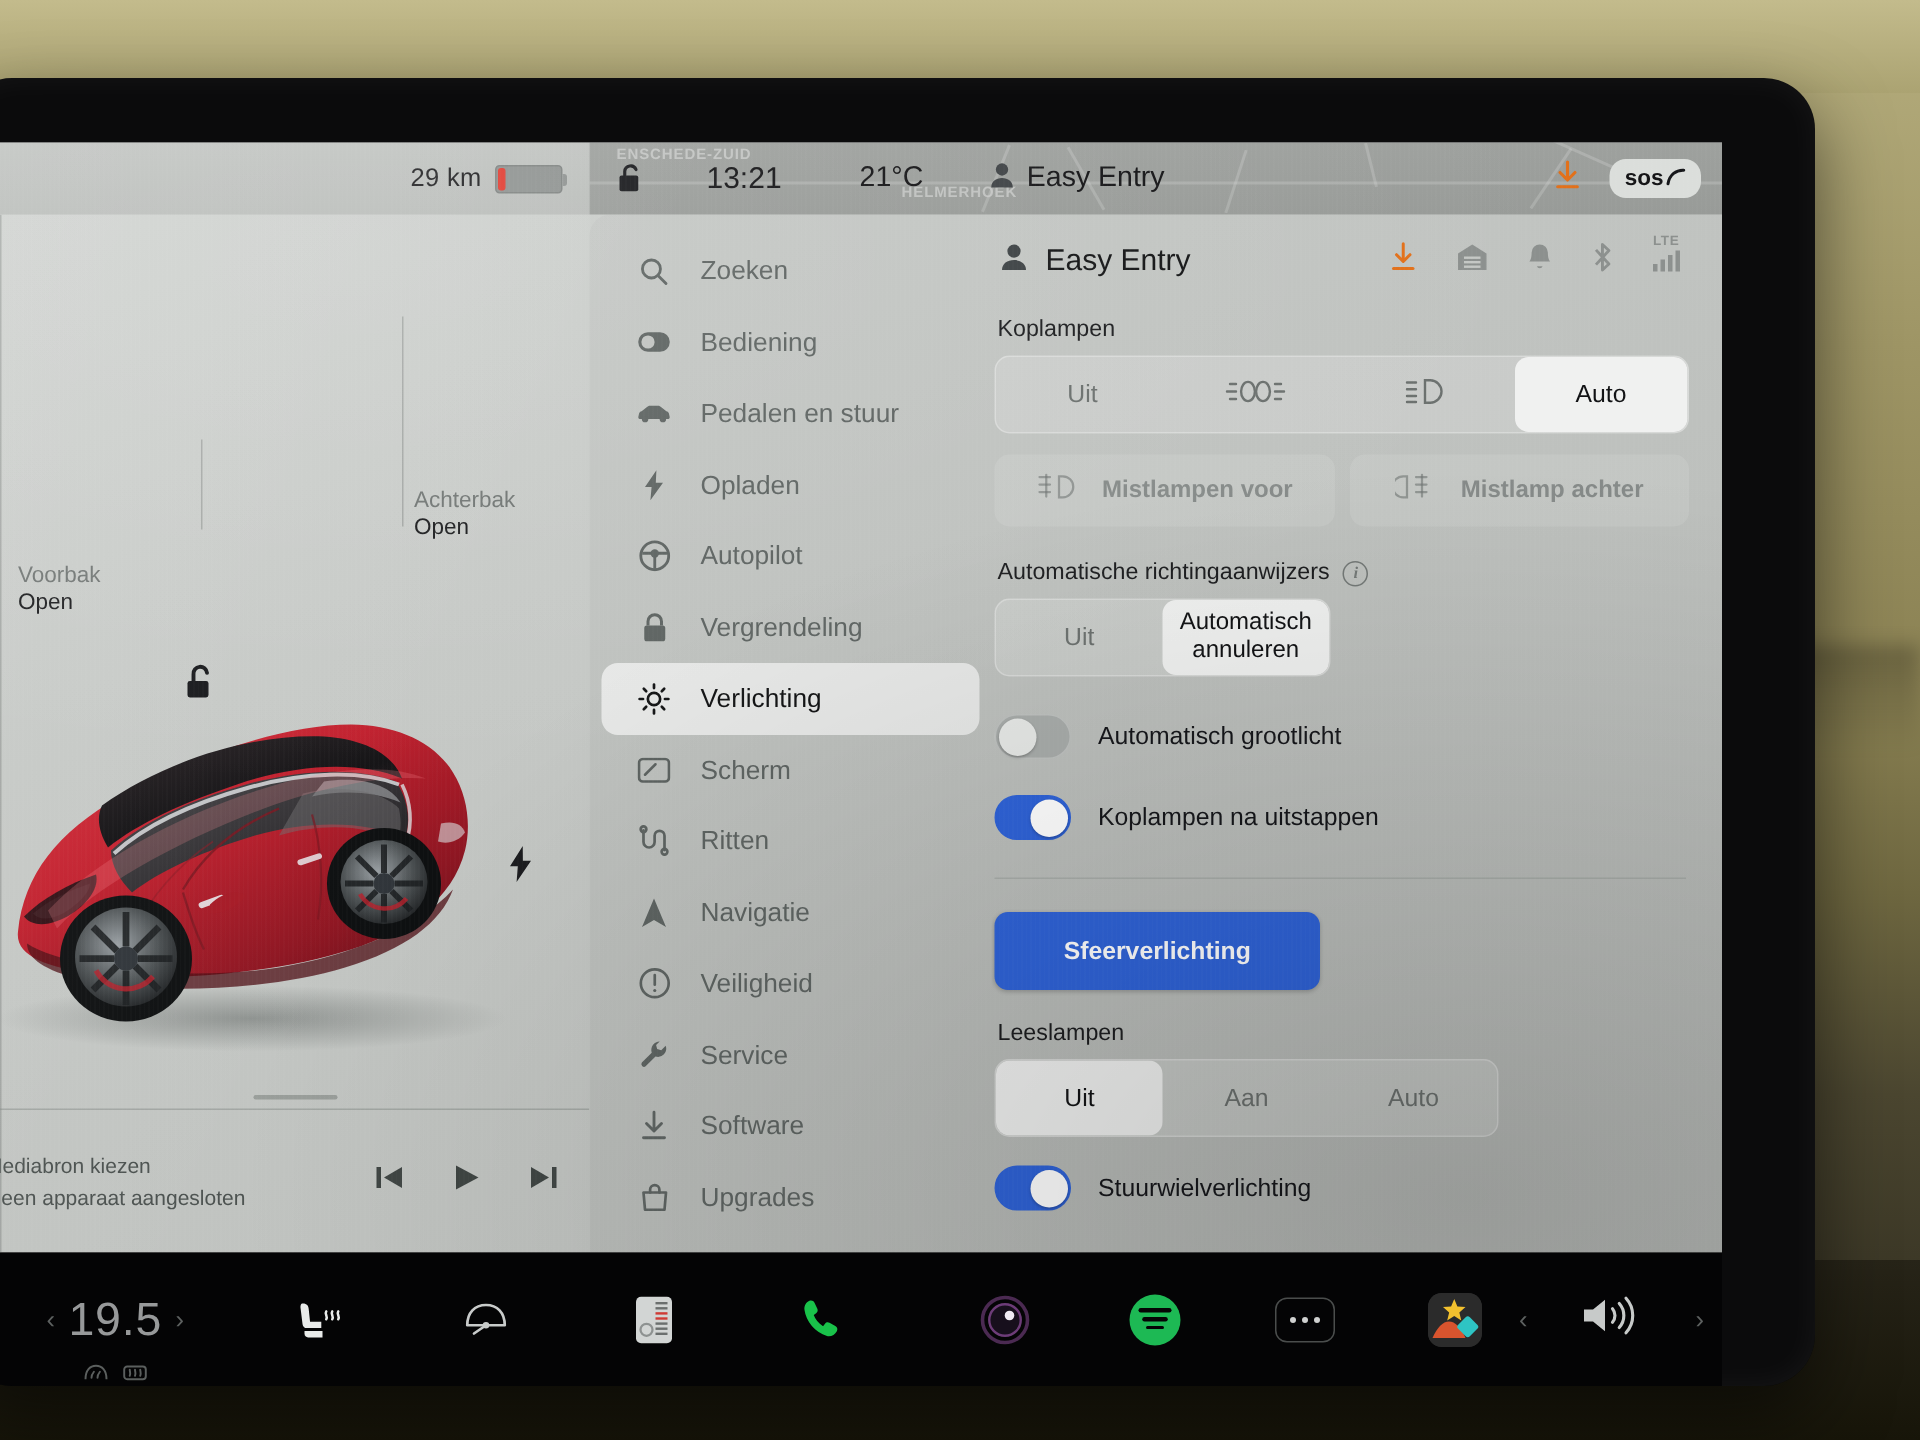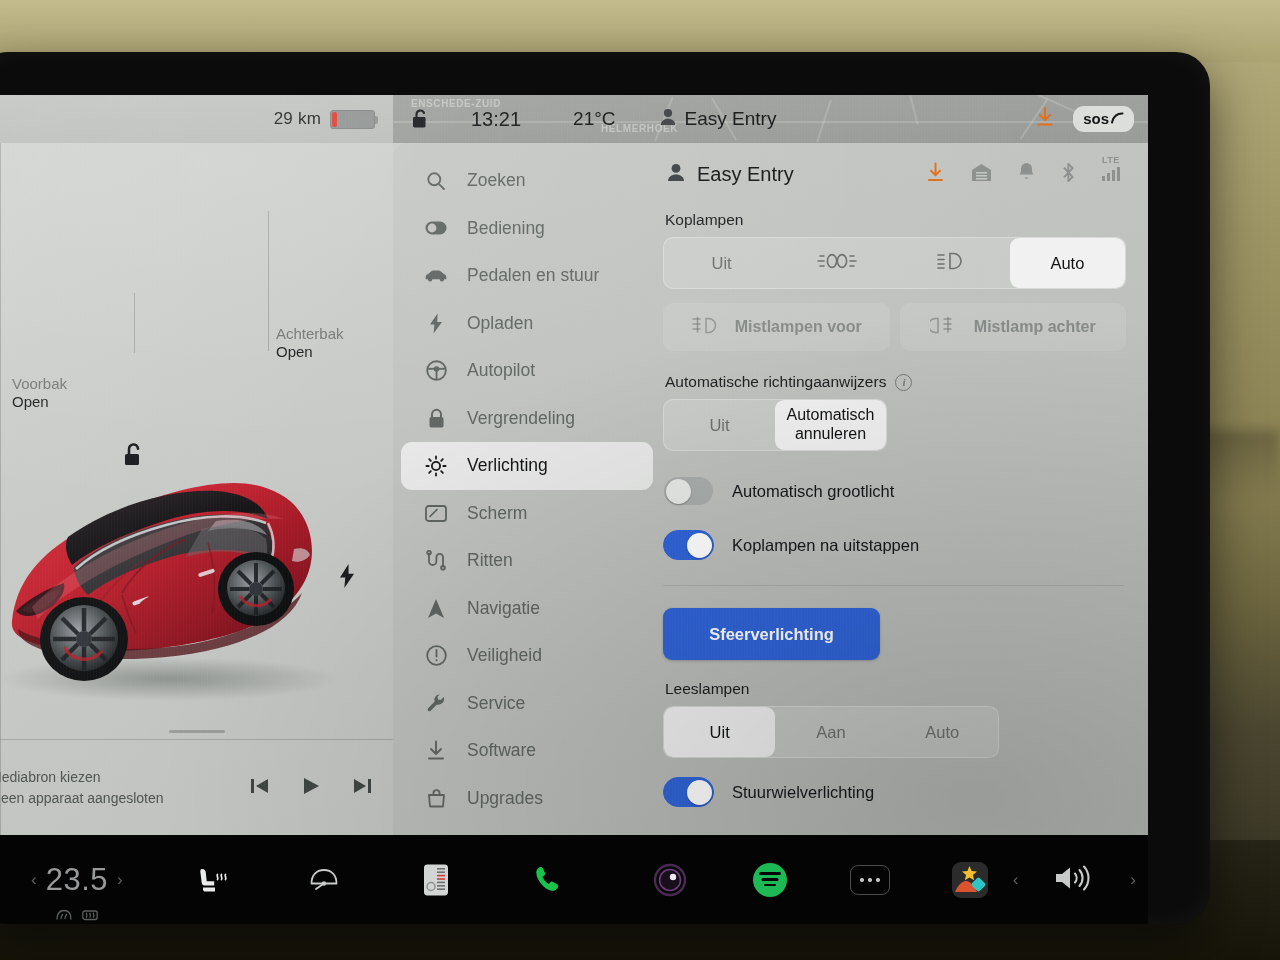--- a/index.html
+++ b/index.html
@@ -751,21 +751,21 @@
 
   <div class="scanlines"></div>
   <div class="glare"></div>
 </div>
 
 <div id="dock">
 
   <div class="dock-climate">
     <span class="chev">‹</span>
     <span class="temp-val">
-      <span>23.5</span>
+      <span>19.5</span>
       <span class="defrost-pair">
         <span>
           <svg width="17" height="12" viewBox="0 0 17 12" fill="none" stroke="#5b5f5e" stroke-width="1.3">
                 <path d="M1.5 10.5C1.5 4.5 4.5 1.5 8.5 1.5s7 3 7 9"></path>
                 <path d="M5.5 9.5c0-2 .8-3 1.6-4M9.5 9.5c0-2 .8-3 1.6-4" stroke-linecap="round"></path>
               </svg>
         </span>
         <span>
           <svg width="17" height="12" viewBox="0 0 17 12" fill="none" stroke="#5b5f5e" stroke-width="1.3">
                 <rect x="1.3" y="2" width="14.4" height="8.5" rx="2"></rect>

